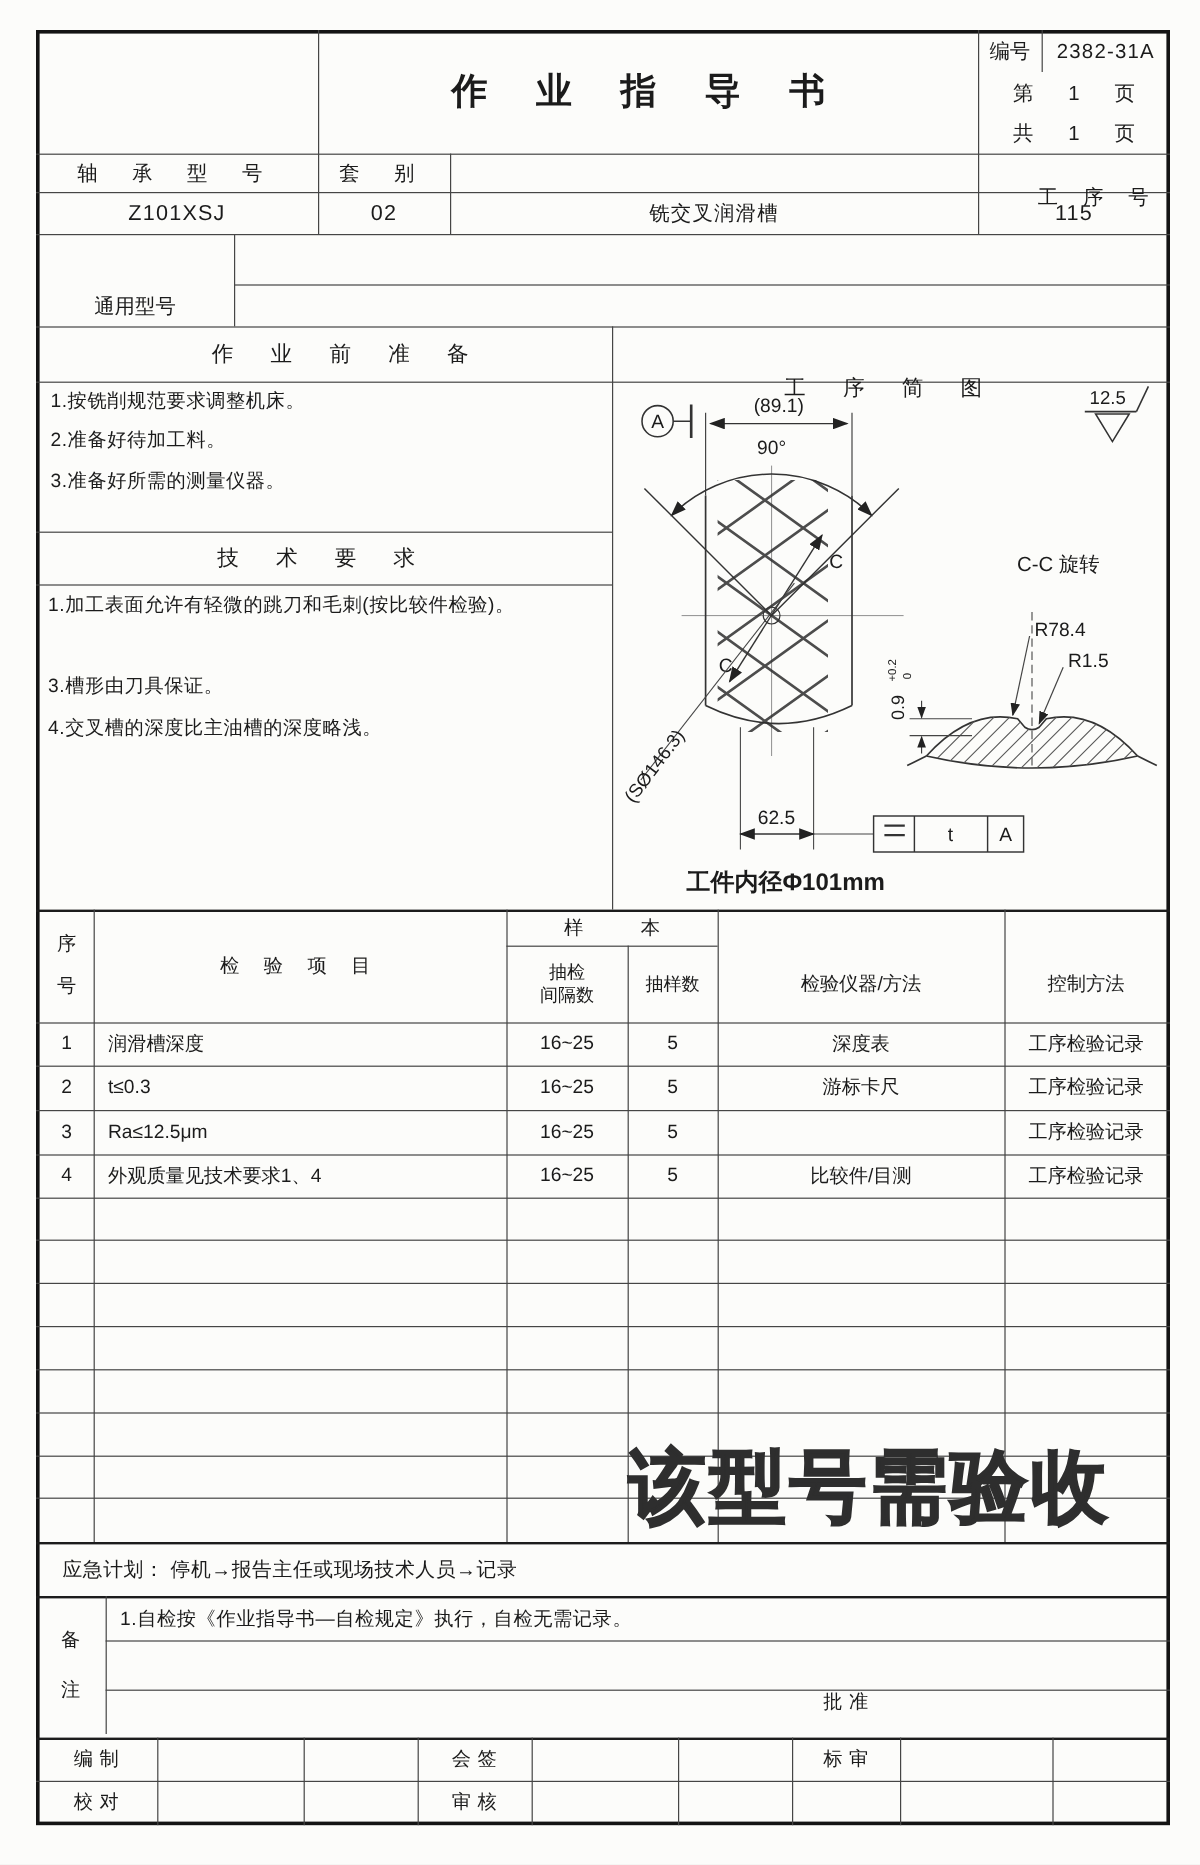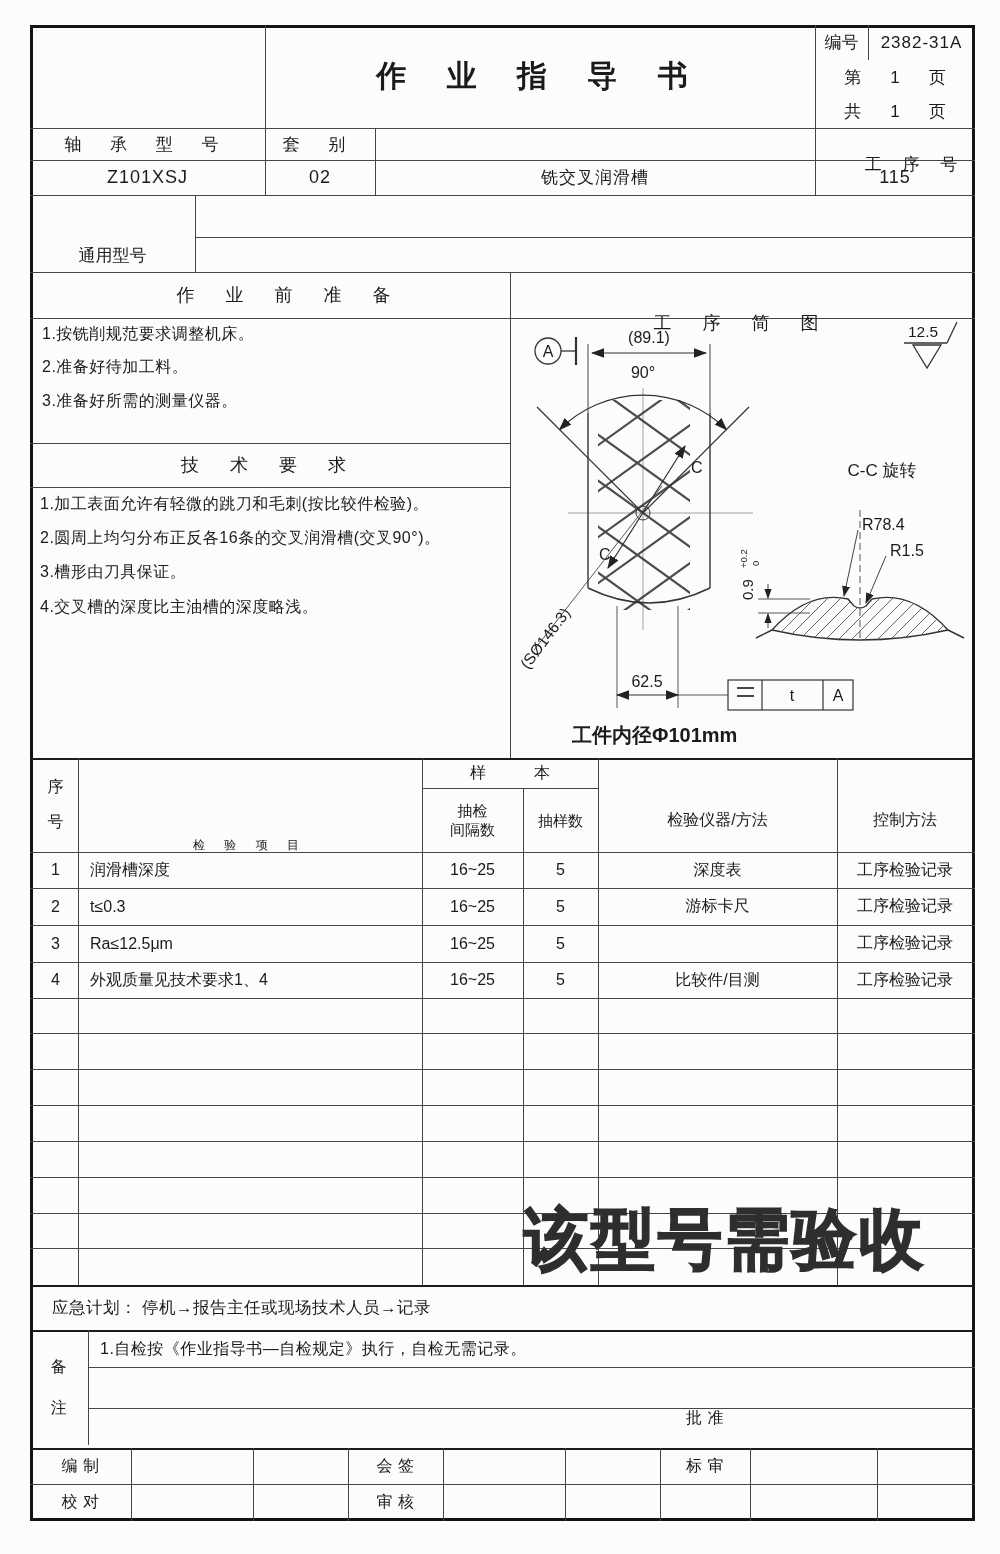--- a/index.html
+++ b/index.html
@@ -115,21 +115,20 @@
 
   <div class="cell sec-title" style="left:30px;top:272px;width:480px;height:46px;padding-left:40px;">作 业 前 准 备</div>
   <div class="cell sec-title" style="left:510px;top:272px;width:465px;height:46px;margin-top:28px;">工 序 简 图</div>
 
   <div class="cell left body-txt" style="left:42px;top:322px;width:460px;height:24px;">1.按铣削规范要求调整机床。</div>
   <div class="cell left body-txt" style="left:42px;top:355px;width:460px;height:24px;">2.准备好待加工料。</div>
   <div class="cell left body-txt" style="left:42px;top:389px;width:460px;height:24px;">3.准备好所需的测量仪器。</div>
 
   <div class="cell sec-title" style="left:30px;top:443px;width:480px;height:44px;">技 术 要 求</div>
   <div class="cell left body-txt" style="left:40px;top:492px;width:466px;height:24px;">1.加工表面允许有轻微的跳刀和毛刺(按比较件检验)。</div>
-  <div class="cell left body-txt" style="left:40px;top:526px;width:466px;height:24px;">2.圆周上均匀分布正反各16条的交叉润滑槽(交叉90°)。</div>
   <div class="cell left body-txt" style="left:40px;top:560px;width:466px;height:24px;">3.槽形由刀具保证。</div>
   <div class="cell left body-txt" style="left:40px;top:595px;width:466px;height:24px;">4.交叉槽的深度比主油槽的深度略浅。</div>
 
   <svg style="position:absolute;left:510px;top:318px;" width="465" height="440" viewBox="0 0 465 440">
     <defs>
       <marker id="ah" markerWidth="11" markerHeight="8" refX="10" refY="4" orient="auto-start-reverse">
         <path d="M0,0 L11,4 L0,8 Z" fill="#222"></path>
       </marker>
       <clipPath id="capClip">
           <rect x="88" y="82" width="92" height="210"></rect>
@@ -261,21 +260,21 @@
       <line x1="394" y1="25" x2="437" y2="25"></line>
       <line x1="437" y1="25" x2="447" y2="4"></line>
       <path d="M403,27 L431,27 L417,50 Z"></path>
     </g>
   </svg>
 
   <div class="cell stack tbl-h" style="left:33px;top:758px;width:45px;height:94px;gap:14px;">
     <span>序</span>
     <span>号</span>
   </div>
-  <div class="cell tbl-h sp8" style="left:78px;top:798px;width:344px;height:94px;font-size:12px;">检 验 项 目</div>
+  <div class="cell tbl-h sp8" style="left:78px;top:758px;width:344px;height:94px;font-size:16px;">检 验 项 目</div>
   <div class="cell tbl-h" style="left:422px;top:758px;width:176px;height:30px;justify-content:space-evenly;">
     <span>样</span>
     <span>本</span>
   </div>
   <div class="cell stack tbl-h-sm" style="left:422px;top:788px;width:101px;height:64px;">
     <span>抽检</span>
     <span>间隔数</span>
   </div>
   <div class="cell tbl-h-sm" style="left:523px;top:788px;width:75px;height:64px;">抽样数</div>
   <div class="cell tbl-h" style="left:598px;top:788px;width:239px;height:64px;">检验仪器/方法</div>

